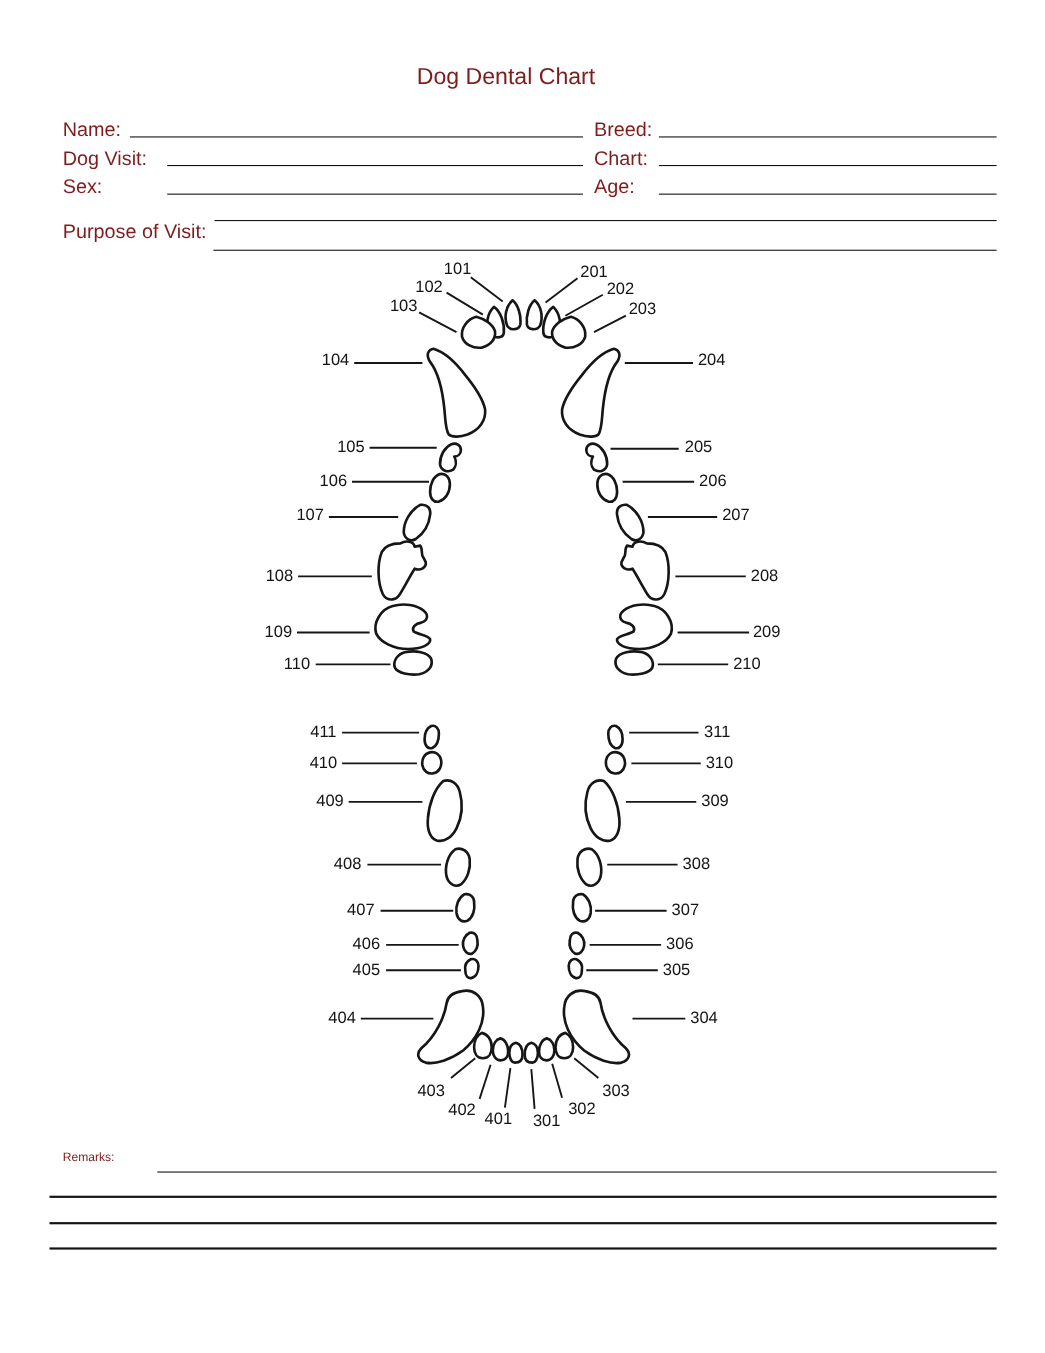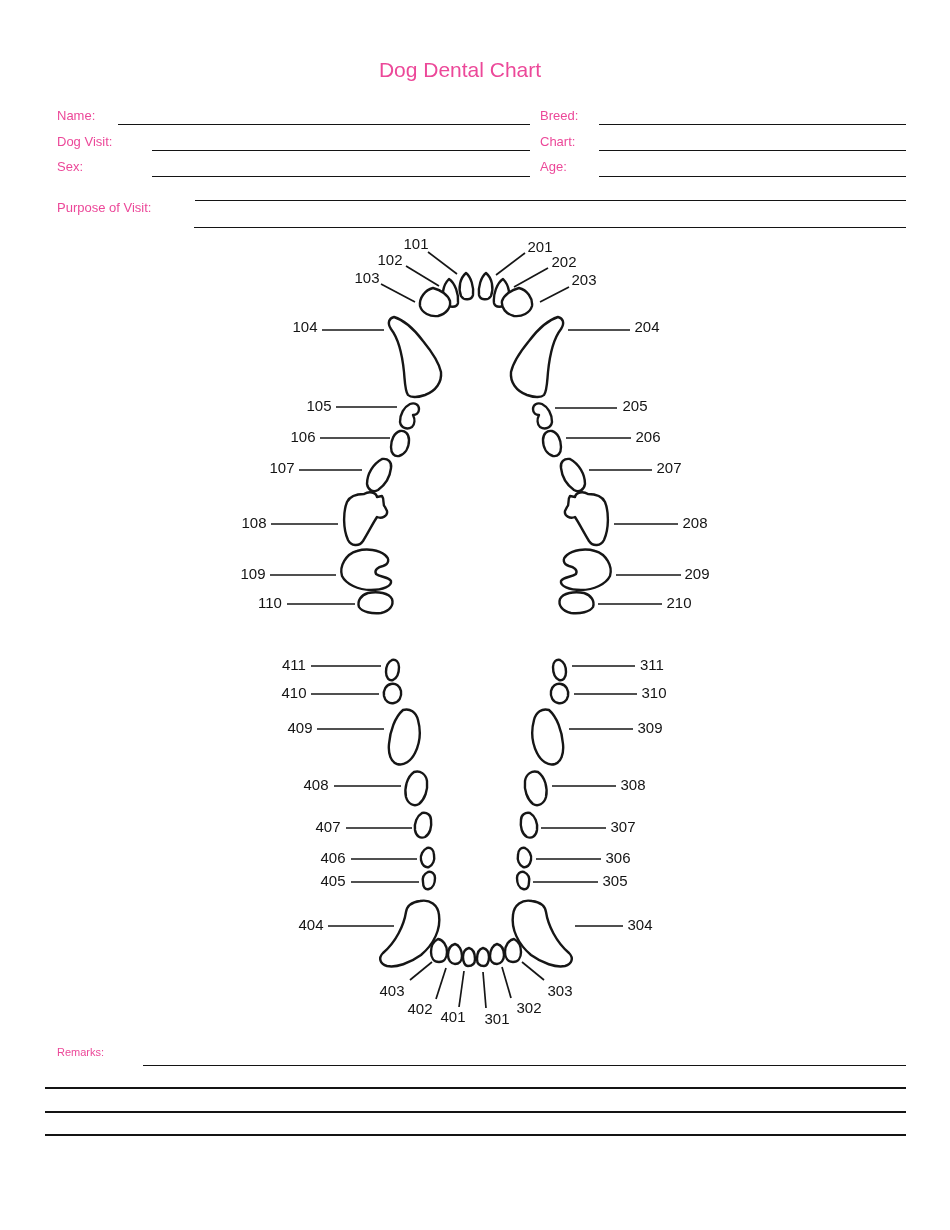--- a/index.html
+++ b/index.html
@@ -1,24 +1,24 @@
 <!DOCTYPE html>
 <html><head>
 <meta charset="utf-8">
 <style>
   html,body { margin:0; padding:0; background:#ffffff; }
   .page {
     position:relative; width:950px; height:1230px; background:#ffffff;
-    font-family:"Liberation Sans", sans-serif; color:#ec4899; overflow:hidden;
+    font-family:"Liberation Sans", sans-serif; color:#7f1d1d; overflow:hidden;
   }
   .title {
     position:absolute; left:460px; top:58px; transform:translateX(-50%);
     font-size:21px; font-weight:400; margin:0; white-space:nowrap;
   }
-  .lbl { position:absolute; font-size:13px; line-height:1; white-space:nowrap; }
+  .lbl { position:absolute; font-size:18px; line-height:1; white-space:nowrap; }
   .lbl.bold { font-weight:normal; font-size:11px; }
   .fline { position:absolute; height:0; border-top:1.6px solid #141414; }
   .fline.thick { border-top-width:2px; }
   svg.diagram { position:absolute; left:0; top:0; pointer-events:none; }
   .tooth { fill:#ffffff; stroke:#161616; stroke-width:2.4; stroke-linejoin:round; stroke-linecap:round; }
   .leader { stroke:#161616; stroke-width:1.7; }
   .tooth-num { font-family:"Liberation Sans", sans-serif; font-size:15px; fill:#141414; text-anchor:middle; }
 </style>
 </head>
 <body>

